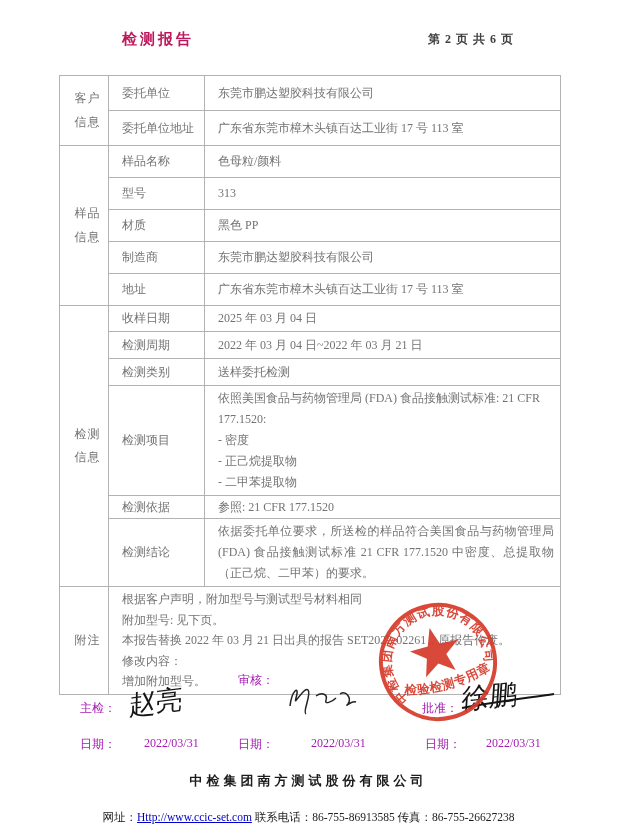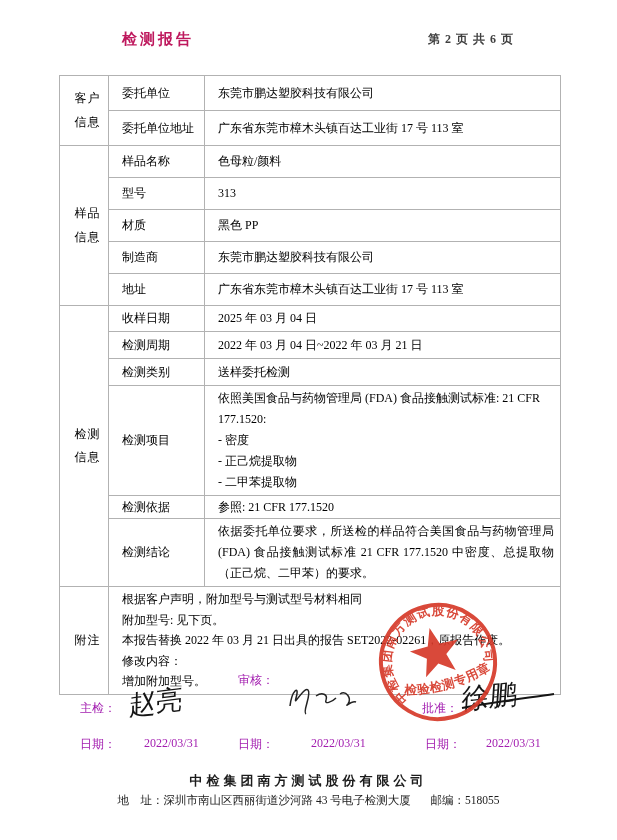--- a/index.html
+++ b/index.html
@@ -30,21 +30,21 @@
   
   table.report {
     position: absolute; left: 59px; top: 75px;
     width: 501px; border-collapse: collapse; table-layout: fixed;
   }
   table.report td {
     border: 1px solid #b2b2b2;
     font-size: 12px;
     vertical-align: middle;
     padding: 2px 6px 2px 13px;
-    color: #000000;
+    color: #737373;
   }
   td.grp {
     text-align: center; padding: 0 11px; line-height: 1.95; letter-spacing: 1px;
   }
   tr.h35 { height: 35px; } tr.h32 { height: 32px; }
   tr.h26 { height: 26px; } tr.h27 { height: 27px; }
   tr.h89 { height: 89px; } tr.h23 { height: 23px; }
   tr.h52 { height: 52px; } tr.h98 { height: 98px; }
   .ml { line-height: 21px; }
   .concl { line-height: 21px; text-align: justify; padding-right: 10px; }
@@ -200,19 +200,19 @@
       <text font-size="12.5" fill="#d63a2a" letter-spacing="1.2" font-weight="bold">
         <textPath href="#ringPath" startOffset="2">中检集团南方测试股份有限公司</textPath>
       </text>
       <text font-size="12.5" fill="#d63a2a" letter-spacing="0.5" font-weight="bold">
         <textPath href="#sealPath" startOffset="4">检验检测专用章</textPath>
       </text>
     </svg>
   </div>
 
   <div class="ftr ftr-company abs" style="position:absolute;">中检集团南方测试股份有限公司</div>
-  <div class="ftr ftr-line2" style="position:absolute;">
-    <span>地　址：</span><span>深圳市南山区西丽街道沙河路 43 号电子检测大厦</span>
-    <span style="display:inline-block; width:14px;"></span>
-    <span>邮编：</span><span>518055</span>
+  <div class="ftr ftr-line3" style="position:absolute;">
+    <span>网址：</span><span class="link">Http://www.ccic-set.com</span>
+    <span>联系电话：</span><span>86-755-86913585</span>
+    <span>传真：</span><span>86-755-26627238</span>
   </div>
 
 </div>
 
 </body></html>

